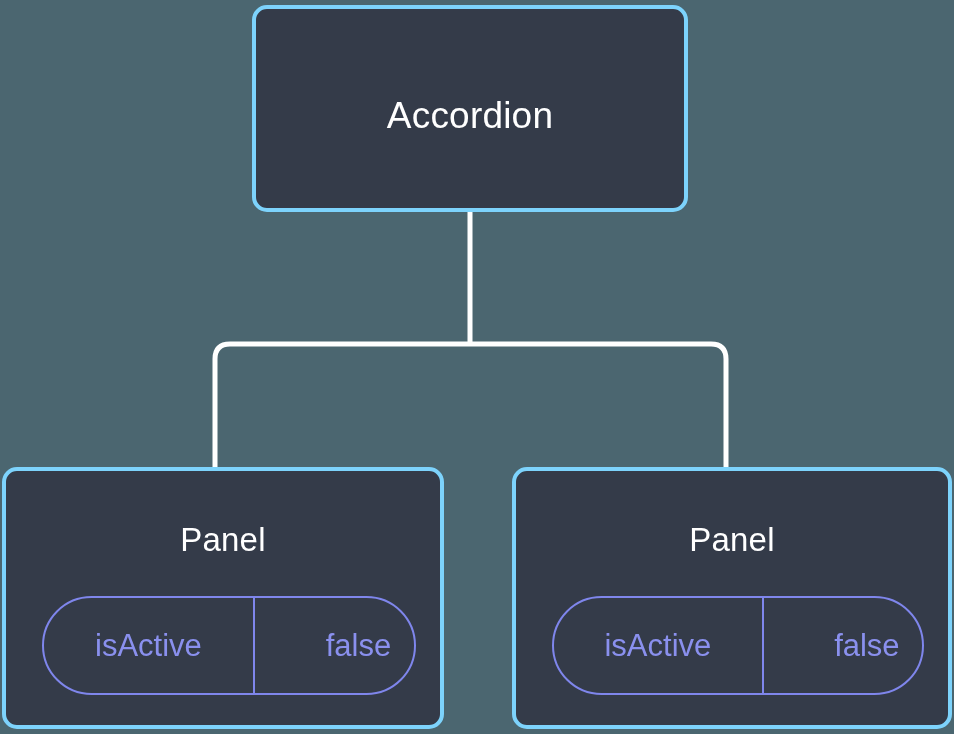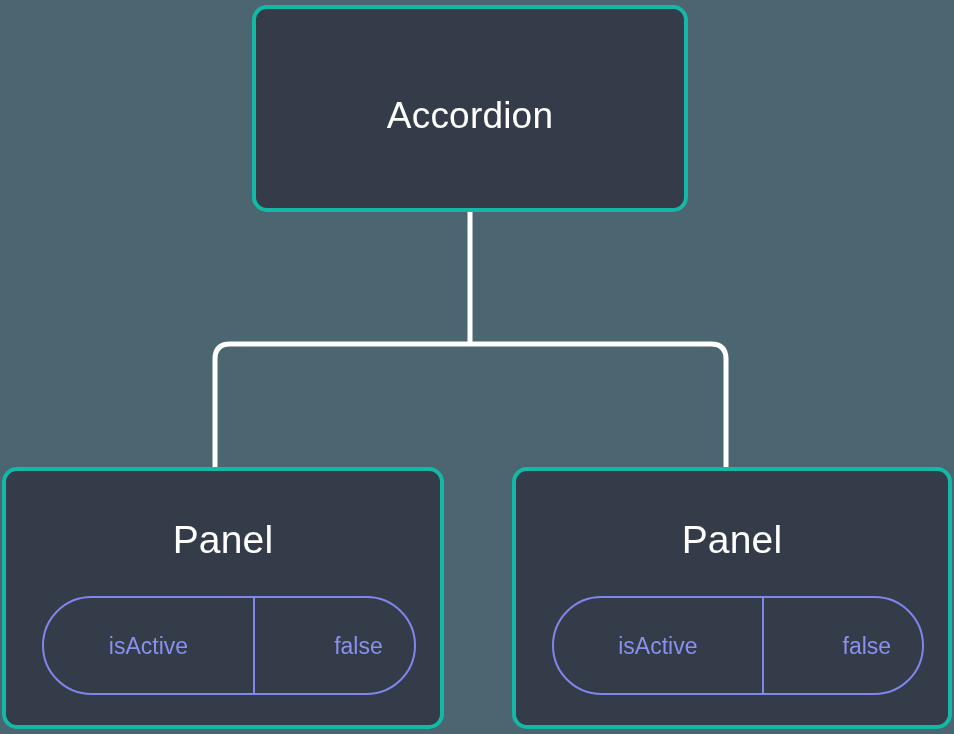--- a/index.html
+++ b/index.html
@@ -23,21 +23,21 @@
     left: 0; top: 0;
     width: 954px; height: 734px;
     pointer-events: none;
   }
 
   
   .node {
     position: absolute;
     box-sizing: border-box;
     background: #343b49;
-    border: 4px solid #14b8a6;
+    border: 4px solid #7dd3fc;
     border-radius: 15px;
   }
   .node-accordion {
     left: 252px;
     top: 5px;
     width: 436px;
     height: 207px;
   }
   .node-panel-left {
     left: 2px;
@@ -63,21 +63,21 @@
     letter-spacing: 0.2px;
     white-space: nowrap;
   }
   .node-accordion .node-title {
     top: 85px;
     font-size: 37px;
     line-height: 44px;
   }
   .node-panel .node-title {
     top: 49px;
-    font-size: 39px;
+    font-size: 33px;
     line-height: 39px;
   }
 
   
   .pill {
     position: absolute;
     box-sizing: border-box;
     display: flex;
     align-items: stretch;
     height: 99px;
@@ -94,21 +94,21 @@
   .node-panel-right .pill {
     left: 36px;
     top: 125px;
     width: 372px;
   }
   .pill-cell {
     display: flex;
     align-items: center;
     justify-content: center;
     color: #8a90ee;
-    font-size: 23px;
+    font-size: 31px;
     line-height: 36px;
     white-space: nowrap;
     box-sizing: border-box;
   }
   .pill-key {
     flex: 0 0 57%;
     border-right: 2px solid #7f86ec;
   }
   .pill-val {
     flex: 1 1 auto;

